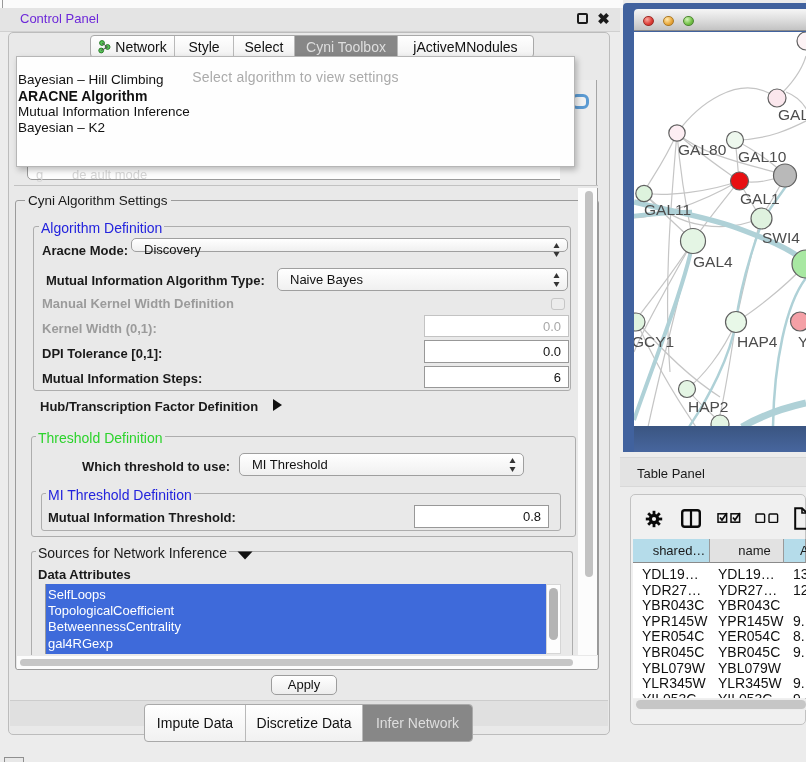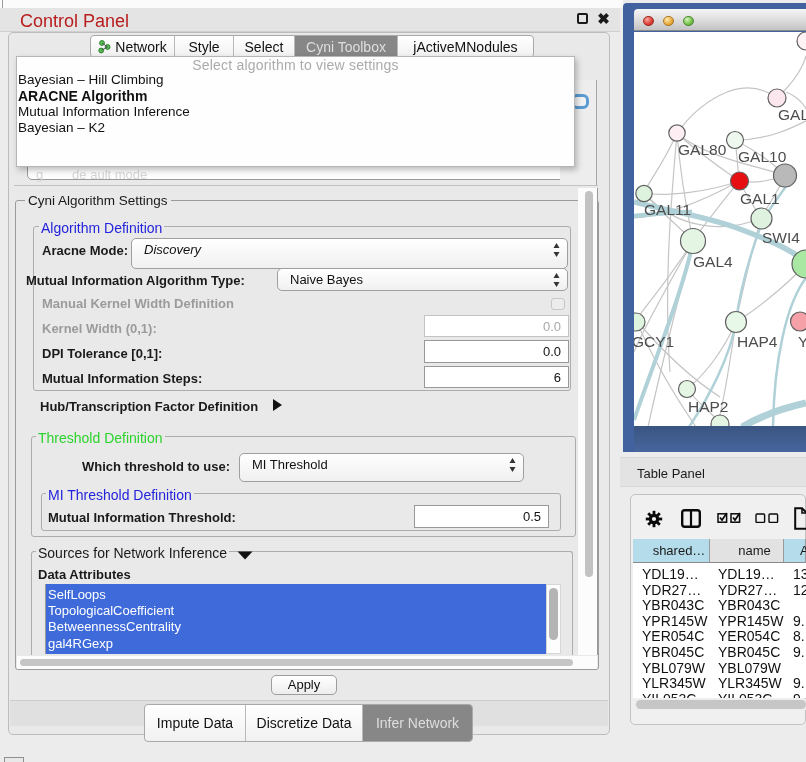--- a/index.html
+++ b/index.html
@@ -4,21 +4,21 @@
 <style>
   * { margin:0; padding:0; box-sizing:border-box; }
   html,body { width:806px; height:762px; overflow:hidden; }
   body { font-family:"Liberation Sans", sans-serif; background:#ececec; position:relative; }
   .abs { position:absolute; }
 
   
   #topstrip { left:0; top:0; width:623px; height:8px; background:#fbfbfb; }
   #toptick { left:2px; top:0; width:1px; height:8px; background:#999; }
   #cphead { left:0; top:8px; width:620px; height:24px; background:#e4e4e4; border-bottom:1px solid #d0d0d0; }
-  #cphead .t { position:absolute; left:20px; top:3px; font-size:18px; color:#b91c1c; }
+  #cphead .t { position:absolute; left:20px; top:3px; font-size:13px; color:#6d28d9; }
   
   #btn-float { left:577px; top:13px; width:11px; height:11px; border:2px solid #1a1a1a; border-radius:2px; }
   #btn-close { left:596px; top:11px; width:15px; height:15px; font-size:15px; font-weight:bold; color:#1a1a1a; line-height:15px; text-align:center; }
 
   
   #cpbody { left:8px; top:32px; width:602px; height:703px; background:#e9e9e9; border:1px solid #bcbcbc; border-radius:5px; }
 
   
   .seg { border:1px solid #a9a9a9; border-radius:4px; background:linear-gradient(#ffffff,#f1f1f1); display:flex; overflow:hidden; }
   .seg .s { font-size:14px; color:#111; display:flex; align-items:center; justify-content:center; border-right:1px solid #b9b9b9; white-space:nowrap; }
@@ -62,21 +62,21 @@
   
   #out-vsb { left:578px; top:188px; width:20px; height:467px; background:#fcfcfc; border-right:1px solid #9a9a9a; }
   #out-vthumb { left:585px; top:191px; width:8px; height:386px; background:#c2c2c2; border-radius:4px; }
   #out-hsb { left:17px; top:656px; width:580px; height:13px; background:#fcfcfc; }
   #out-hthumb { left:20px; top:659px; width:553px; height:7px; background:#c6c6c6; border-radius:4px; }
 
   #apply { left:271px; top:675px; width:66px; height:20px; background:linear-gradient(#ffffff,#ededed); border:1px solid #9d9d9d; border-radius:5px; font-size:13px; color:#111; text-align:center; line-height:18px; }
 
   
   #popup { left:16px; top:56px; width:559px; height:111px; background:#fefefe; border:1px solid #b6b6b6; box-shadow:2px 3px 6px rgba(0,0,0,0.25); }
-  #popup .hint { text-align:center; color:#ababab; font-size:14px; padding-top:0px; height:15px; letter-spacing:0.2px; }
+  #popup .hint { text-align:center; color:#ababab; font-size:14px; padding-top:12px; height:15px; letter-spacing:0.2px; }
   #popup .it { font-size:13.5px; color:#111; height:16px; line-height:16px; padding-left:1px; white-space:nowrap; }
 
   
   #minisq { left:4px; top:757px; width:20px; height:10px; background:#e8e8e8; border:1.5px solid #8f8f8f; }
 
   
   #netframe { left:623px; top:3px; width:183px; height:449px; background:#41629e; border-radius:4px 0 0 0; }
   #titlebar { left:634px; top:9px; width:172px; height:22px; background:linear-gradient(#f6f6f6 0%,#dedede 50%,#c3c3c3 100%); border-bottom:1px solid #8a8a8a; border-radius:4px 0 0 0; }
   .light { position:absolute; top:6.5px; width:10.5px; height:10.5px; border-radius:50%; }
   #canvas { left:634px; top:32px; width:172px; height:394px; background:#fff; overflow:hidden; }
@@ -124,29 +124,29 @@
     <div class="s" style="flex:1;">jActiveMNodules</div>
   </div>
 
   <div class="abs" id="gbox"></div>
   <div class="abs" id="gbox-label">Cyni Algorithm Settings</div>
 
   <fieldset class="fs" style="left:33px; top:226px; width:538px; height:165px;"></fieldset>
   <div class="fs-label lblue" style="left:39px; top:220px;">Algorithm Definition</div>
 
   <div class="blbl" style="left:42px; top:243px;">Aracne Mode:</div>
-  <div class="combo" style="left:131px; top:238px; width:437px; height:31px;font-style:italic;">
+  <div class="combo" style="left:131px; top:238px; width:437px; height:14px;">
     <span class="ct">Discovery</span>
     <svg class="ar" viewBox="0 0 9 18">
       <path d="M4.5 2 L7.5 7 H1.5 Z" fill="#333"></path>
       <path d="M4.5 16 L7.5 11 H1.5 Z" fill="#333"></path>
     </svg>
   </div>
 
-  <div class="blbl" style="left:26px; top:273px;">Mutual Information Algorithm Type:</div>
+  <div class="blbl" style="left:46px; top:273px;">Mutual Information Algorithm Type:</div>
   <div class="combo" style="left:277px; top:268px; width:291px; height:23px;">
     <span class="ct">Naive Bayes</span>
     <svg class="ar" viewBox="0 0 9 18">
       <path d="M4.5 2 L7.5 7 H1.5 Z" fill="#333"></path>
       <path d="M4.5 16 L7.5 11 H1.5 Z" fill="#333"></path>
     </svg>
   </div>
 
   <div class="glbl" style="left:42px; top:296px;">Manual Kernel Width Definition</div>
   <div class="abs" style="left:551px; top:298px; width:14px; height:12px; background:#ececec; border:1px solid #c6c6c6; border-radius:3px;"></div>
@@ -162,33 +162,33 @@
 
   <div class="blbl" style="left:40px; top:399px;">Hub/Transcription Factor Definition</div>
   <svg class="abs" style="left:271px; top:398px;" width="12" height="14" viewBox="0 0 12 14">
     <path d="M2 1 L11 7 L2 13 Z" fill="#111"></path>
   </svg>
 
   <fieldset class="fs" style="left:31px; top:436px; width:545px; height:101px;"></fieldset>
   <div class="fs-label lgreen" style="left:36px; top:430px;">Threshold Definition</div>
 
   <div class="blbl" style="left:82px; top:459px;">Which threshold to use:</div>
-  <div class="combo" style="left:239px; top:453px; width:285px; height:29px;">
+  <div class="combo" style="left:239px; top:453px; width:285px; height:23px;">
     <span class="ct">MI Threshold</span>
     <svg class="ar" viewBox="0 0 9 18">
       <path d="M4.5 2 L7.5 7 H1.5 Z" fill="#333"></path>
       <path d="M4.5 16 L7.5 11 H1.5 Z" fill="#333"></path>
     </svg>
   </div>
 
   <fieldset class="fs" style="left:41px; top:493px; width:520px; height:38px;"></fieldset>
   <div class="fs-label lblue" style="left:46px; top:487px;">MI Threshold Definition</div>
 
   <div class="blbl" style="left:48px; top:510px;">Mutual Information Threshold:</div>
-  <div class="tf" style="left:414px; top:505px; width:135px; height:23px;">0.5</div>
+  <div class="tf" style="left:414px; top:505px; width:135px; height:23px;">0.8</div>
 
   <fieldset class="fs" style="left:31px; top:551px; width:542px; height:104px; border-bottom:none; border-radius:3px 3px 0 0;"></fieldset>
   <div class="fs-label" style="left:36px; top:545px; color:#1a1a1a;">Sources for Network Inference</div>
   <svg class="abs" style="left:237px; top:551px;" width="16" height="9" viewBox="0 0 16 9">
     <path d="M0.5 0.5 L15.5 0.5 L8 8.5 Z" fill="#111"></path>
   </svg>
 
   <div class="blbl" style="left:38px; top:567px;">Data Attributes</div>
   <div class="abs" id="attr-list">SelfLoops<br>TopologicalCoefficient<br>BetweennessCentrality<br>gal4RGexp</div>
   <div class="abs" id="list-vsb"></div>

